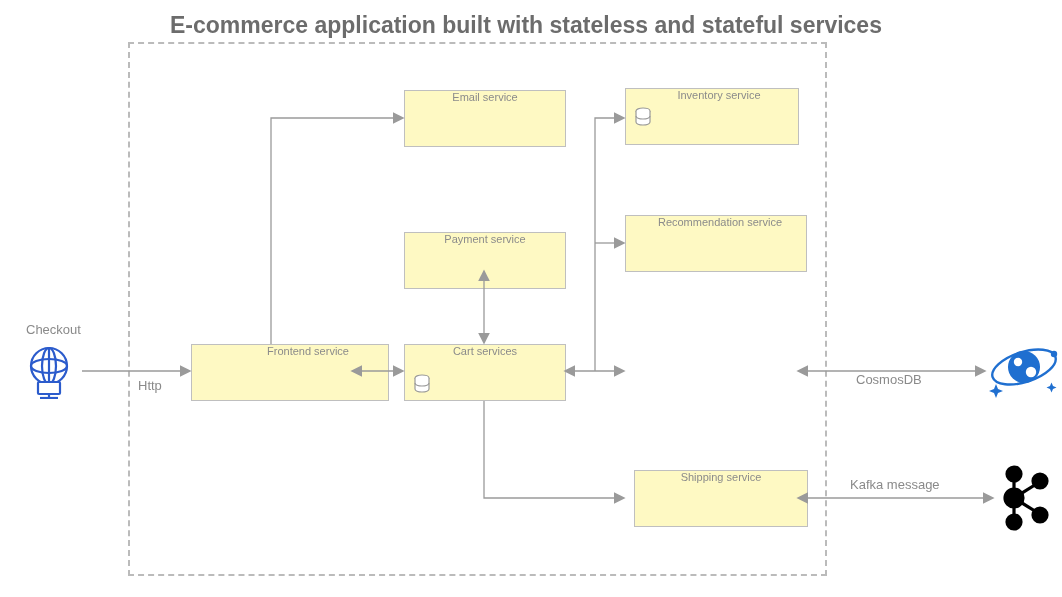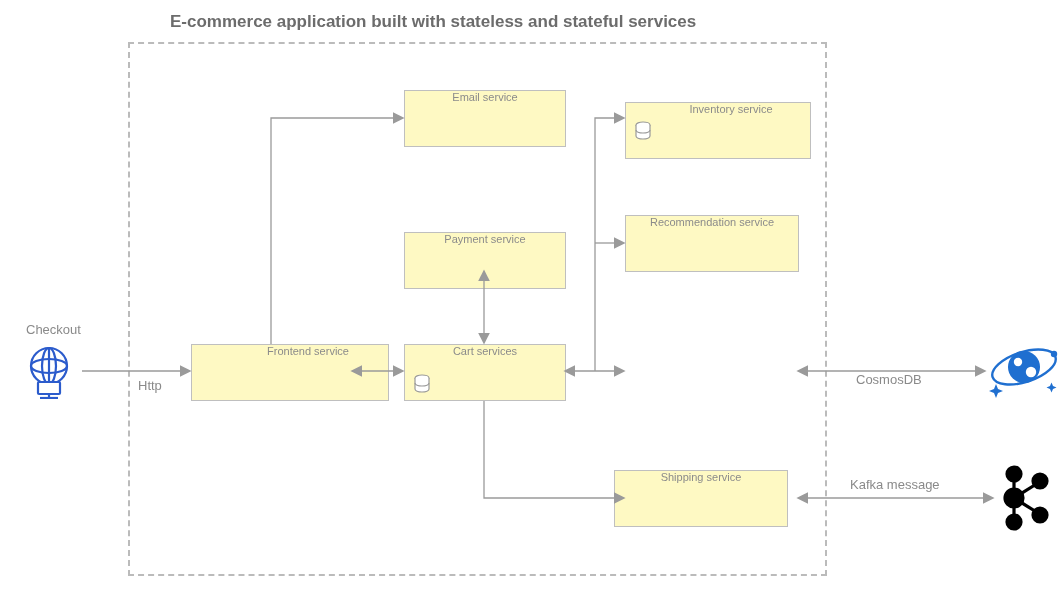--- a/index.html
+++ b/index.html
@@ -1,17 +1,17 @@
 <!DOCTYPE html>
 <html><head>
 <meta charset="utf-8">
 <style>
   html,body{margin:0;padding:0;width:1062px;height:597px;font-family:"Segoe UI",Arial,sans-serif;background:#fff;color:#888;}
   .stage{position:relative;width:1062px;height:597px;}
-  .title{position:absolute;font-weight:600;color:#6c6c6c;font-size:17px;}
+  .title{position:absolute;font-weight:600;color:#6c6c6c;font-size:23px;}
   .service-box{position:absolute;border:1px solid #bfbfbf;background:#fef9c3;display:flex;justify-content:center;font-size:11px;color:#8b8b8b;}
   .label{position:absolute;font-size:13px;color:#8a8a8a;}
   .dashed-box{position:absolute;border:2px dashed #bbb;}
   svg.overlay{position:absolute;left:0;top:0;width:1062px;height:597px;pointer-events:none;}
   .arrow-line{stroke:#9a9a9a;stroke-width:1.3;fill:none;}
   .arrow-head{fill:#9a9a9a;}
 </style>
 </head>
 <body>
 
@@ -73,35 +73,35 @@
 
   <div class="service-box" style="left:404px;top:344px;width:160px;height:55px;">
     <span>Cart services</span>
     <svg style="position:absolute;left:8px;bottom:6px;width:18px;height:20px;">
       <ellipse cx="9" cy="4" rx="7" ry="3" fill="#fff" stroke="#9a9a9a" stroke-width="1.2"></ellipse>
       <path d="M2 4 v11 a7 3 0 0 0 14 0 V4" fill="#fff" stroke="#9a9a9a" stroke-width="1.2"></path>
       <path d="M2 9 a7 3 0 0 0 14 0" fill="none" stroke="#9a9a9a" stroke-width="1.2"></path>
     </svg>
   </div>
 
-  <div class="service-box" style="left:625px;top:102px;width:172px;height:55px;padding-left:12px;">
+  <div class="service-box" style="left:625px;top:88px;width:172px;height:55px;">
     <span style="margin-left:14px;">Inventory service</span>
     <svg style="position:absolute;left:8px;top:18px;width:18px;height:20px;">
       <ellipse cx="9" cy="4" rx="7" ry="3" fill="#fff" stroke="#9a9a9a" stroke-width="1.2"></ellipse>
       <path d="M2 4 v11 a7 3 0 0 0 14 0 V4" fill="#fff" stroke="#9a9a9a" stroke-width="1.2"></path>
       <path d="M2 9 a7 3 0 0 0 14 0" fill="none" stroke="#9a9a9a" stroke-width="1.2"></path>
     </svg>
   </div>
 
-  <div class="service-box" style="left:625px;top:215px;width:172px;height:55px;">
+  <div class="service-box" style="left:625px;top:215px;width:172px;height:55px;padding-left:8px;">
     <span>Recommendation service</span>
   </div>
 
 
-  <div class="service-box" style="left:614px;top:470px;width:172px;height:55px;">
+  <div class="service-box" style="left:634px;top:470px;width:172px;height:55px;">
     <span>Shipping service</span>
   </div>
 
   <div class="label" style="left:138px;top:378px;">Http</div>
 
   <svg class="overlay">
     <defs>
       <marker id="ah" markerWidth="9" markerHeight="9" refX="7" refY="4.5" orient="auto">
         <path d="M0,0 L9,4.5 L0,9 z" class="arrow-head"></path>
       </marker>

